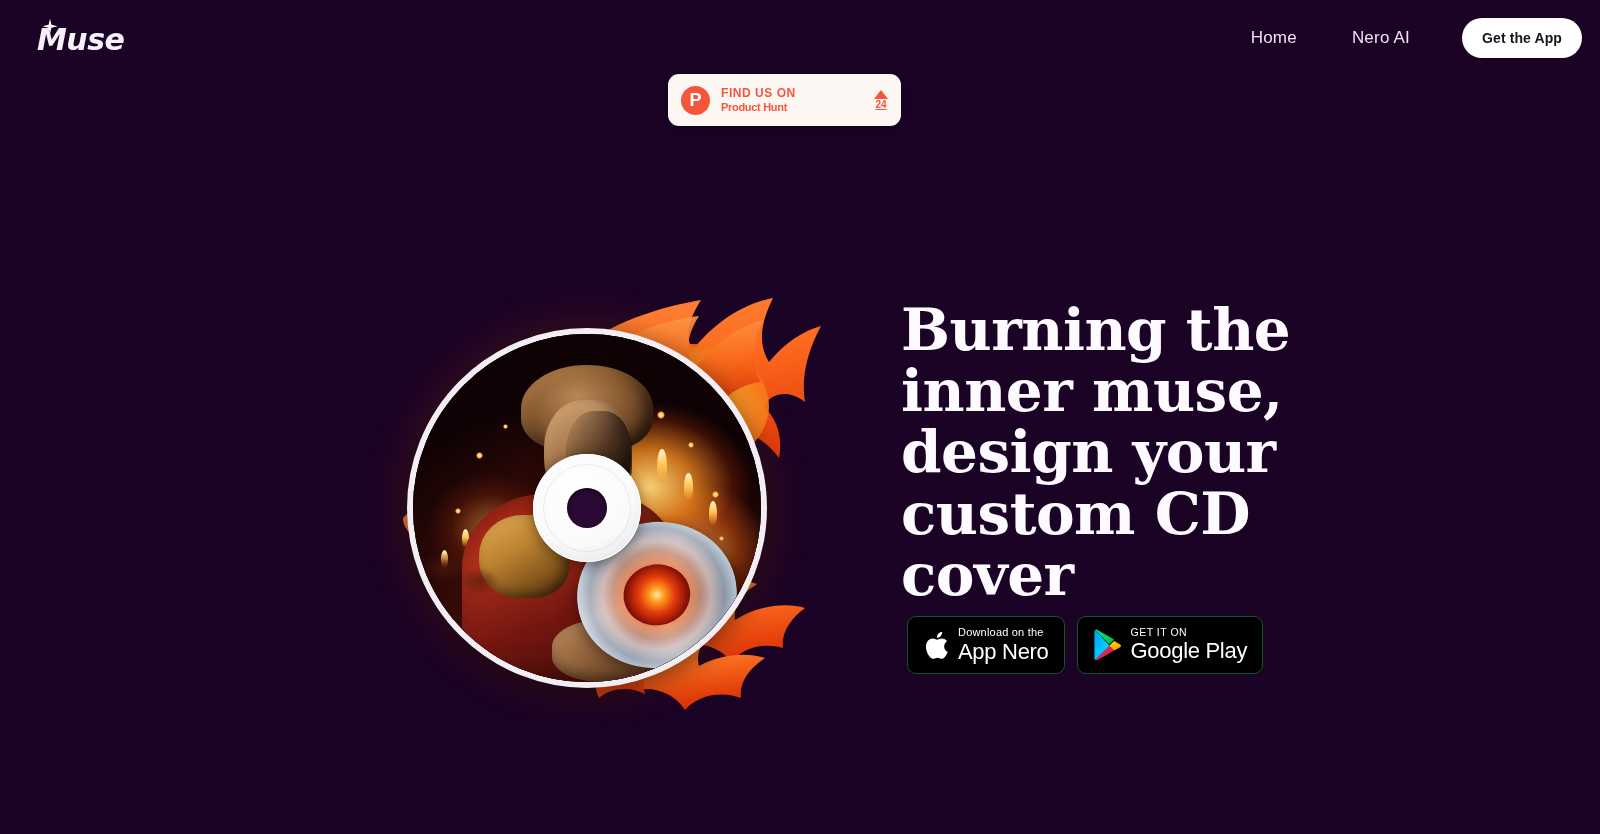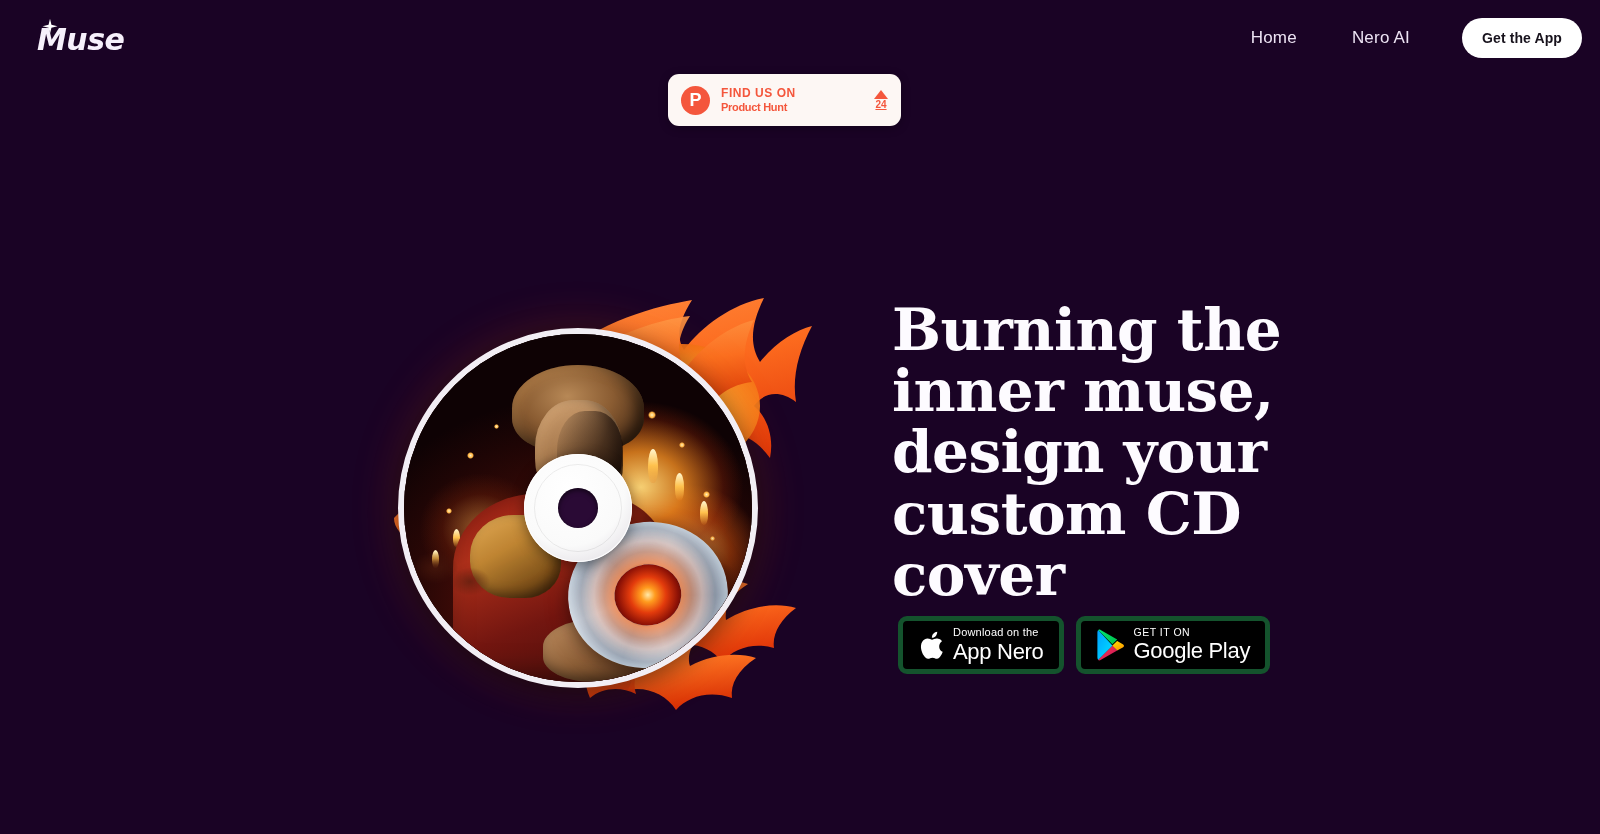--- a/index.html
+++ b/index.html
@@ -93,21 +93,21 @@
     width:0; height:0;
     border-left:7px solid transparent;
     border-right:7px solid transparent;
     border-bottom:9px solid #f4563c;
   }
   .ph-count {
     font-size:10px; font-weight:bold; color:#f4563c; line-height:1;text-decoration:underline;
   }
 
   
-  .hero { position:absolute; inset:0; }
+  .hero { position:absolute; inset:0;margin-left:9px; }
 
   
   .art {
     position:absolute; left:340px; top:286px;
     width:480px; height:420px;
   }
   .flames { position:absolute; inset:0; width:480px; height:420px; }
   .flames svg { width:100%; height:100%; display:block; overflow:visible; }
 
   .disc-wrap {
@@ -249,21 +249,21 @@
     letter-spacing:-0.5px;
     white-space:pre-line;
   }
   .store-row {
     position:absolute; left:898px; top:616px;
     display:flex; gap:12px; align-items:center;
   }
   .store-badge {
     height:58px; border-radius:9px;
     background:#000000;
-    border:5px solid #14532d;
+    border:1px solid #14532d;
     display:flex; align-items:center; gap:9px;
     padding:0 15px; cursor:pointer;
     text-decoration:none;
   }
   .store-badge .glyph { flex:0 0 auto; display:flex; align-items:center; }
   .store-lines { display:flex; flex-direction:column; justify-content:center; }
   .store-small {
     color:#ffffff; font-size:11px; font-weight:400;
     letter-spacing:0.2px; line-height:1.25;
   }

